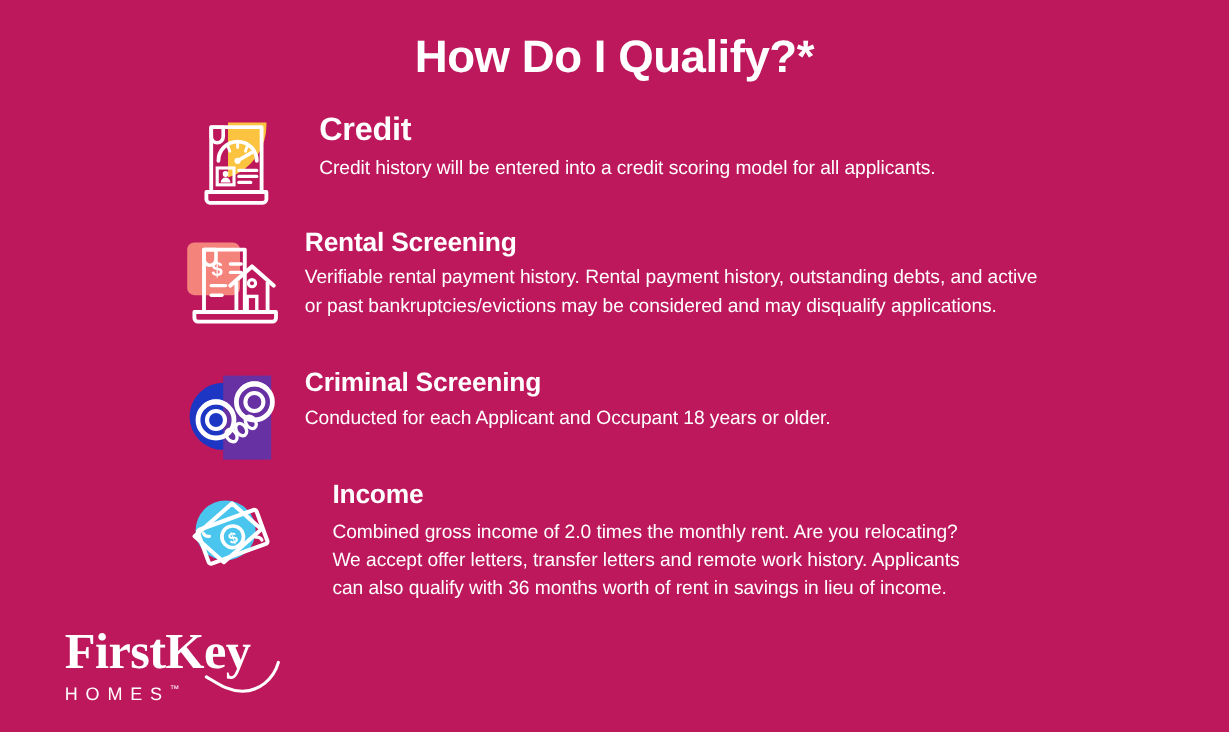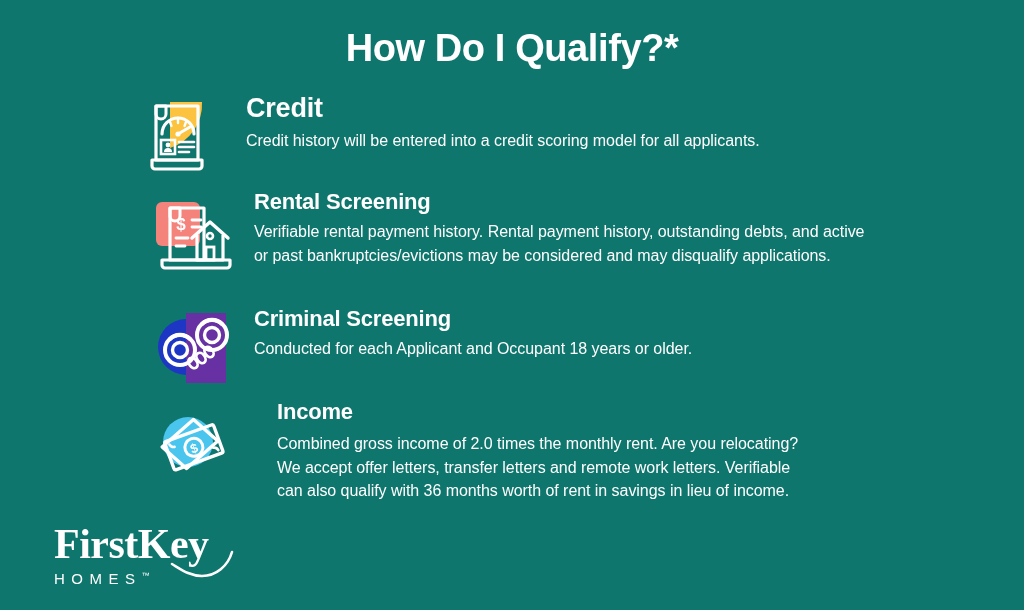--- a/index.html
+++ b/index.html
@@ -6,21 +6,21 @@
   body{
     width:1024px;height:610px;
     background:#6730A3;
     font-family:"Liberation Sans", sans-serif;
     overflow:hidden;
     position:relative;
     -webkit-font-smoothing:antialiased;
   }
   #page{
     position:absolute;inset:0;
-    background:#0f766e;
+    background:#be185d;
     text-decoration:underline;
   }
 
   
   .page-title{
     position:absolute;
     left:0;right:0;top:27px;
     text-align:center;
     color:#FFFFFF;
     font-size:38px;
@@ -55,21 +55,21 @@
   }
   .row-desc{
     color:#FFFFFF;
     font-size:16px;
     line-height:23.5px;
     margin:0;
     font-weight:normal;
     letter-spacing:-0.05px;
   }
 
-  #row-credit   { left:140px; top:92px;justify-content:flex-end;  }
+  #row-credit   { left:160px; top:92px;justify-content:flex-end;  }
   #row-rental   { left:148px; top:188px; }
   #row-criminal { left:148px; top:303px; }
   #row-income   { left:148px; top:400px; }
 
   #row-credit   .row-title{ font-size:27px; }
   #row-income   .row-text { margin-left:10px; }
   #row-income   .row-title{ margin-bottom:9px; }
   #row-criminal .row-text { padding-top:4px; }
   #row-income   .row-text { padding-top:0px;margin-left:33px; }
 
@@ -236,21 +236,21 @@
           <circle cx="46" cy="48" r="9" fill="none" stroke="#FFFFFF" stroke-width="3"></circle>
           <text x="46" y="53.5" font-family="Liberation Sans, sans-serif" font-size="13" font-weight="bold" fill="#FFFFFF" text-anchor="middle">$</text>
           <path d="M24 37 a5 5 0 0 0 4 4" fill="none" stroke="#FFFFFF" stroke-width="2.6" stroke-linecap="round"></path>
           <path d="M68 59 a5 5 0 0 0 -4 -4" fill="none" stroke="#FFFFFF" stroke-width="2.6" stroke-linecap="round"></path>
         </g>
       </svg>
     </div>
     <div class="row-text">
       <p class="row-title">Income</p>
       <p class="row-desc">Combined gross income of 2.0 times the monthly rent. Are you relocating?</p>
-      <p class="row-desc">We accept offer letters, transfer letters and remote work letters. Verifiable</p>
+      <p class="row-desc">We accept offer letters, transfer letters and remote work history. Applicants</p>
       <p class="row-desc">can also qualify with 36 months worth of rent in savings in lieu of income.</p>
     </div>
   </div>
 
   <div class="logo">
     <div class="logo-mark">FirstKey</div>
     <svg class="logo-swash" viewBox="0 0 74 28">
       <path d="M70 2 C66 16 54 26 40 26 C28 26 20 20 10 14" fill="none" stroke="#FFFFFF" stroke-width="2.6" stroke-linecap="round"></path>
     </svg>
     <div class="logo-sub">

